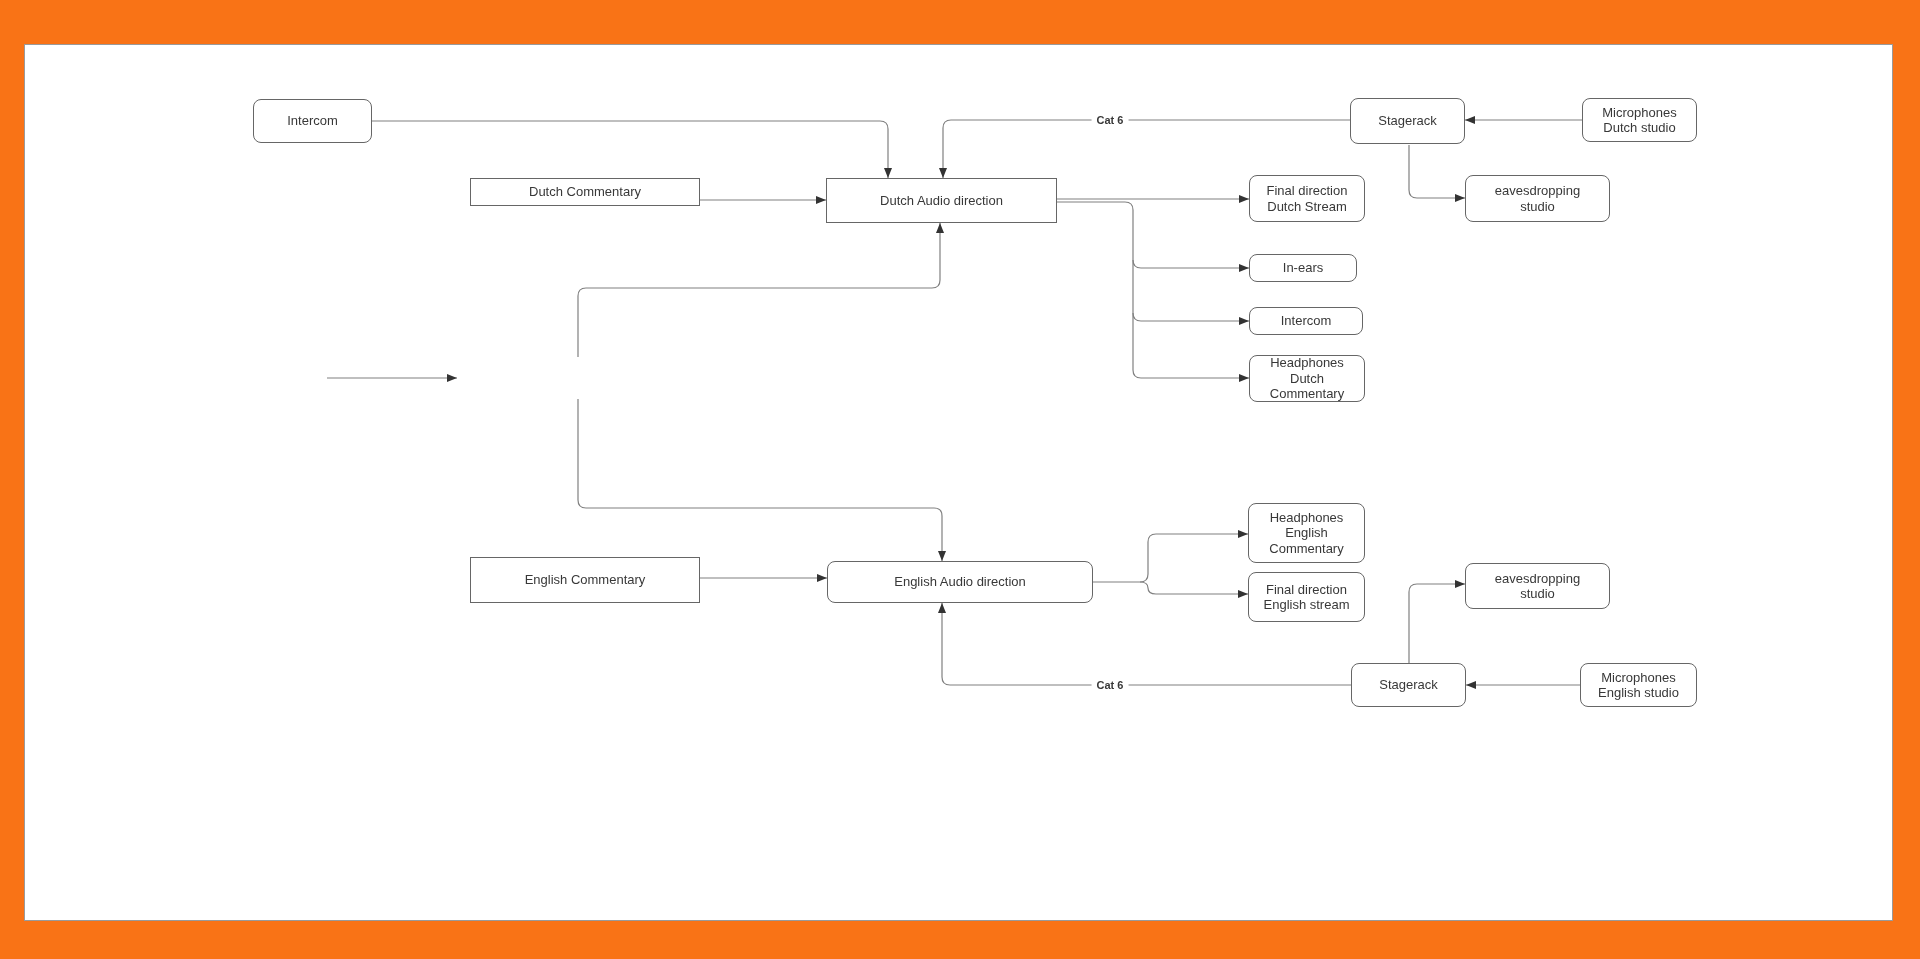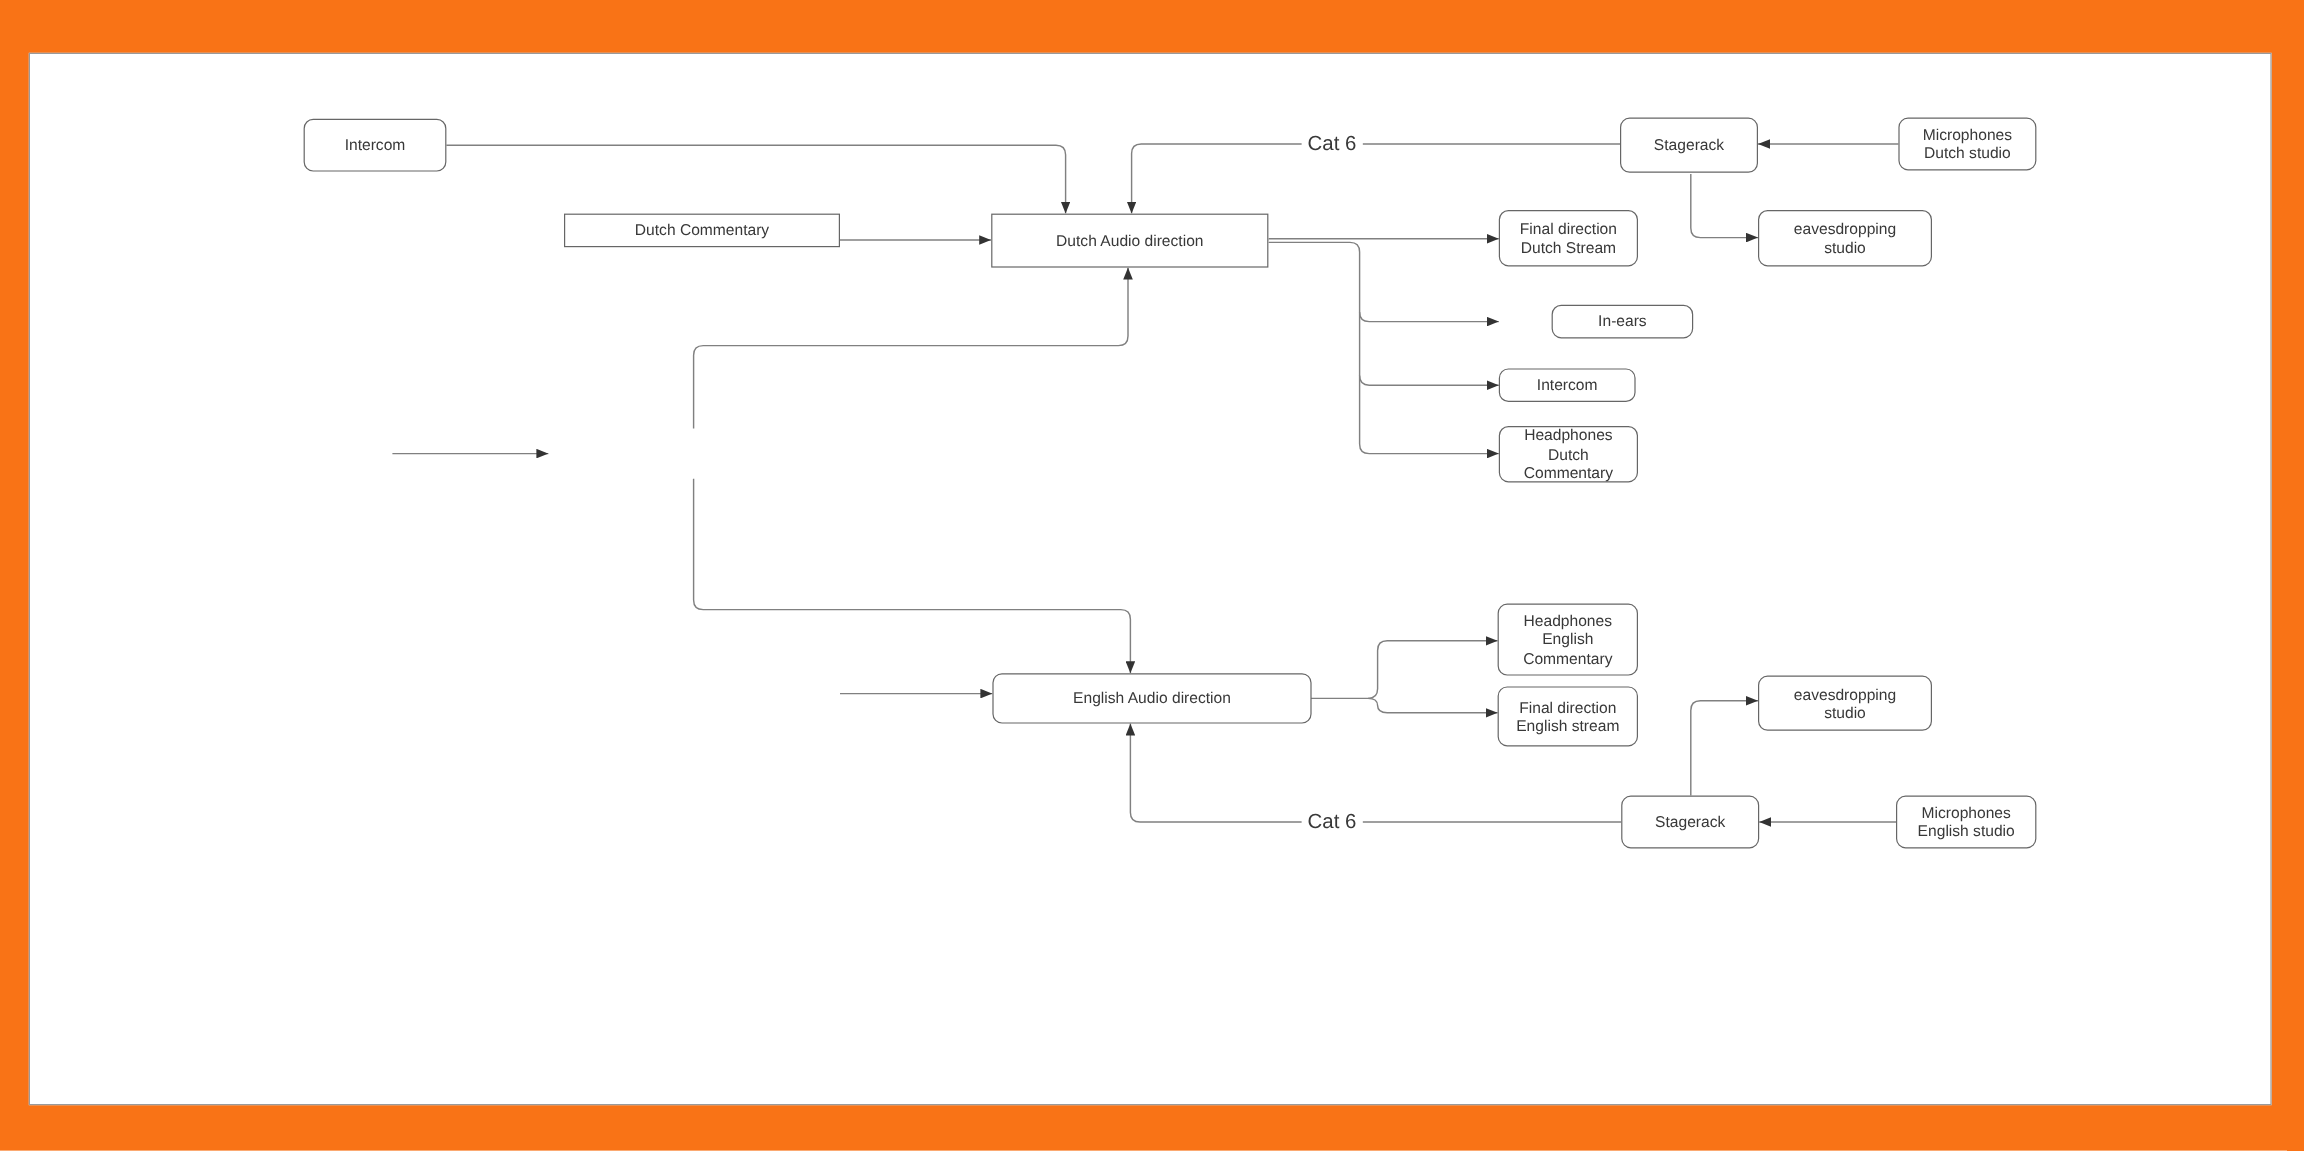--- a/index.html
+++ b/index.html
@@ -15,22 +15,23 @@
     position:absolute;box-sizing:border-box;background:#ffffff;
     border:1.5px solid #666666;color:#383838;
     display:flex;align-items:center;justify-content:center;text-align:center;
     font-size:13px;line-height:15.5px;white-space:pre-line;z-index:3;
   }
   .rounded{border-radius:8px;}
   .sharp{border-radius:0;}
   svg.wires{position:absolute;left:0;top:0;z-index:2;}
   .edge-label{
     position:absolute;z-index:4;background:#ffffff;color:#383838;
-    font-size:17px;padding:0 5px;transform:translate(-50%,-50%);
+    font-size:11px;padding:0 5px;transform:translate(-50%,-50%);
     white-space:nowrap;
+    font-weight:bold;
   }
 </style>
 </head>
 <body>
 
 <div id="canvas">
   <div id="frame"></div>
 
   <svg class="wires" width="1920" height="959" viewBox="0 0 1920 959">
     <defs>
@@ -71,30 +72,31 @@
 
   <div class="node rounded" style="left:1582px;top:98px;width:115px;height:44px;">Microphones
 Dutch studio</div>
 
   <div class="node rounded" style="left:1465px;top:175px;width:145px;height:47px;">eavesdropping
 studio</div>
 
   <div class="node rounded" style="left:1249px;top:175px;width:116px;height:47px;">Final direction
 Dutch Stream</div>
 
-  <div class="node rounded" style="left:1293px;top:254px;width:118px;height:28px;">In-ears</div>
+  <div class="node rounded" style="left:1249px;top:254px;width:108px;height:28px;">In-ears</div>
 
   <div class="node rounded" style="left:1249px;top:307px;width:114px;height:28px;">Intercom</div>
 
   <div class="node rounded" style="left:1249px;top:355px;width:116px;height:47px;">Headphones
 Dutch
 Commentary</div>
 
 
 
+  <div class="node sharp" style="left:470px;top:557px;width:230px;height:46px;">English Commentary</div>
 
   <div class="node rounded" style="left:827px;top:561px;width:266px;height:42px;">English Audio direction</div>
 
   <div class="node rounded" style="left:1248px;top:503px;width:117px;height:60px;">Headphones
 English
 Commentary</div>
 
   <div class="node rounded" style="left:1248px;top:572px;width:117px;height:50px;">Final direction
 English stream</div>
 

